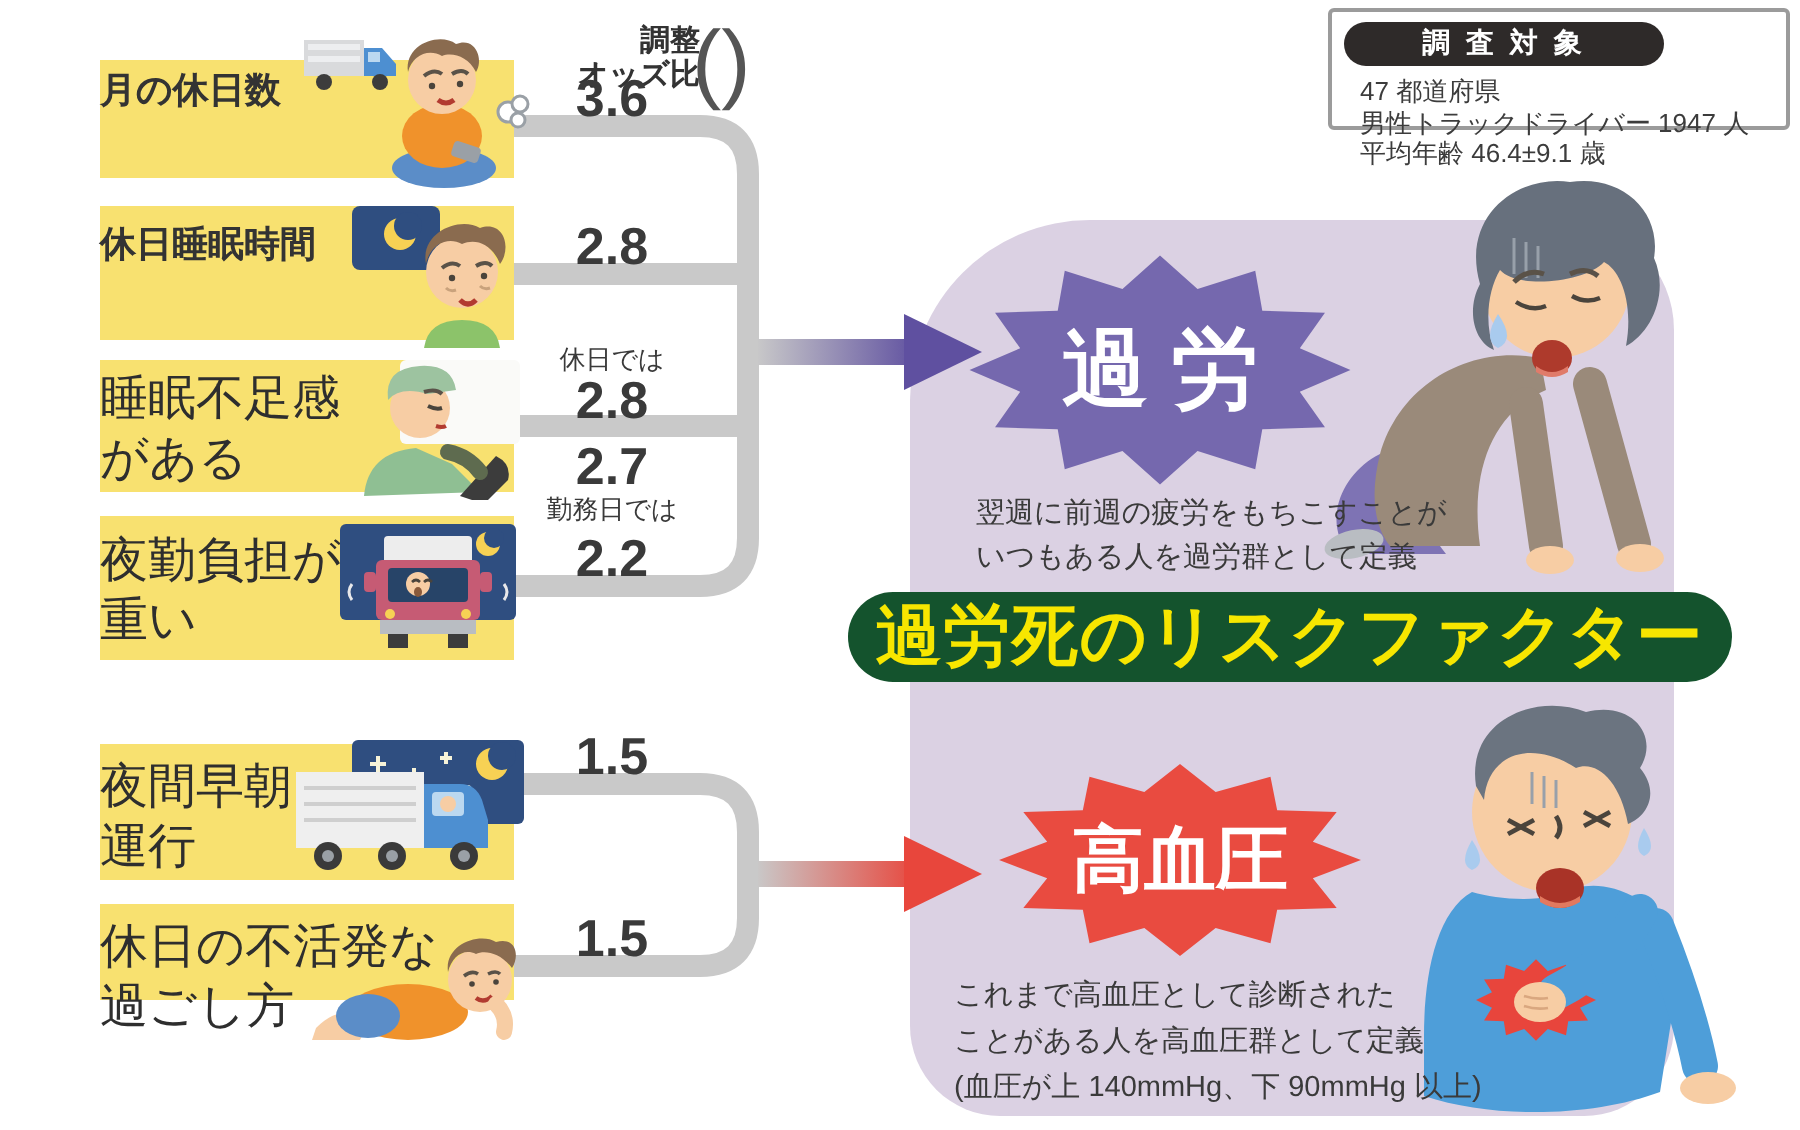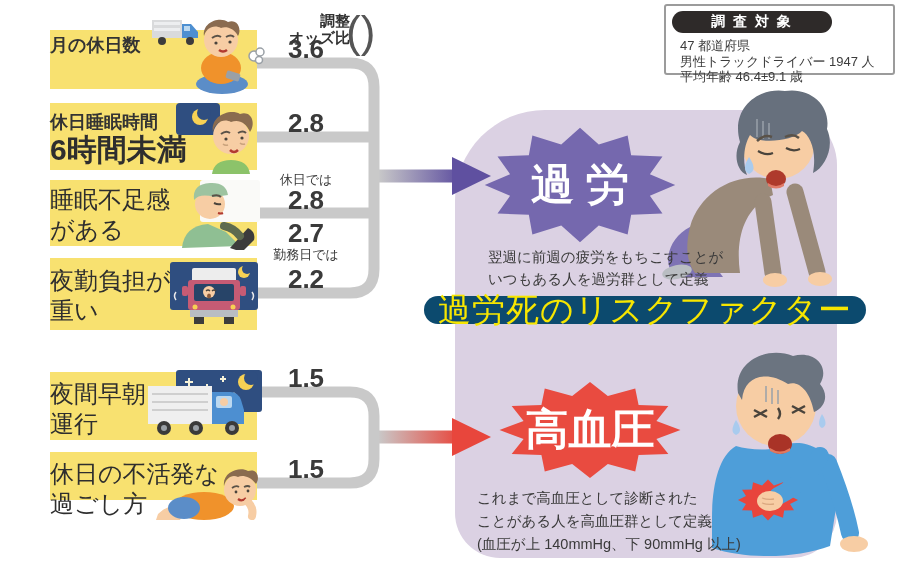--- a/index.html
+++ b/index.html
@@ -27,42 +27,42 @@
     font-size:13px;color:#3a3a3a;line-height:14px;z-index:2;
   }
   
   .odds-label{position:absolute;left:286px;top:12px;width:64px;text-align:right;
     font-size:15px;font-weight:bold;line-height:17px;color:#333;z-index:2;}
   .odds-note{position:absolute;left:346px;top:10px;display:flex;align-items:center;z-index:2;}
   .paren{font-size:44px;font-weight:100;color:#555;line-height:44px;}
   .note-text{font-size:12px;line-height:18px;color:#3f3f3f;padding:0 3px;}
   
   .survey{
-    position:absolute;left:664px;top:4px;width:231px;height:71px;
+    position:absolute;left:664px;top:4px;width:231px;height:61px;
     background:#fff;border:2px solid #9b9b9b;border-radius:3px;box-sizing:border-box;z-index:5;
   }
   .survey-pill{
     margin:5px 0 0 6px;width:160px;height:22px;background:#2E2A29;border-radius:11px;
     color:#fff;font-size:14px;font-weight:bold;letter-spacing:2px;
     display:flex;align-items:center;justify-content:center;
   }
   .survey-lines{margin:5px 0 0 14px;font-size:13px;line-height:15.5px;color:#3c3c3c;}
   
   .panel{
     position:absolute;left:455px;top:110px;width:382px;height:448px;
     background:#DBD1E3;border-radius:90px 55px 45px 45px;z-index:0;
   }
   .burst-label{
     position:absolute;display:flex;align-items:center;justify-content:center;
     color:#ffffff;font-weight:bold;z-index:3;
   }
   .def-text{position:absolute;font-size:14.5px;color:#3a3a3a;z-index:3;}
   .banner{
-    position:absolute;left:424px;top:296px;width:442px;height:28px;border-radius:23px;
-    background:#0c4a6e;color:#F7E600;font-size:33px;font-weight:normal;
+    position:absolute;left:424px;top:296px;width:442px;height:45px;border-radius:23px;
+    background:#14532d;color:#F7E600;font-size:33px;font-weight:bold;
     display:flex;align-items:center;justify-content:center;z-index:6;letter-spacing:1px;
   }
   svg{display:block;}
 </style>
 </head>
 <body>
 
 <div class="panel"></div>
 
 <div class="survey">
@@ -83,21 +83,20 @@
 <div class="odds-note">
   <span class="paren">(</span>
   <span class="paren">)</span>
 </div>
 
 <div class="factor-box" style="top:30px;height:59px;padding-top:4px;">
   <div class="f-sm">月の休日数</div>
 </div>
 <div class="factor-box" style="top:103px;height:67px;padding-top:8px;">
   <div class="f-sm">休日睡眠時間</div>
-  <div class="f-lg">6時間未満</div>
 </div>
 <div class="factor-box" style="top:180px;height:66px;padding-top:5px;">
   <div class="f-md">睡眠不足感</div>
   <div class="f-md">がある</div>
 </div>
 <div class="factor-box" style="top:258px;height:72px;padding-top:8px;">
   <div class="f-md">夜勤負担が</div>
   <div class="f-md">重い</div>
 </div>
 <div class="factor-box" style="top:372px;height:68px;padding-top:7px;">
@@ -147,21 +146,21 @@
 </svg>
 <div class="burst-label" style="left:480px;top:123px;width:200px;height:124px;font-size:43px;">過 労</div>
 <div class="def-text" style="left:488px;top:247px;line-height:21.5px;">
   <div>翌週に前週の疲労をもちこすことが</div>
   <div>いつもある人を過労群として定義</div>
 </div>
 
 <svg class="abs" style="left:495px;top:378px;z-index:2;" width="190" height="104" viewBox="-105 -65 210 130" preserveAspectRatio="none">
   <polygon fill="#E94B40" points="100,0 73.4,11.4 86.6,30 53.7,31.1 50,52 19.7,42.5 0,60 -19.7,42.5 -50,52 -53.7,31.1 -86.6,30 -73.4,11.4 -100,0 -73.4,-11.4 -86.6,-30 -53.7,-31.1 -50,-52 -19.7,-42.5 0,-60 19.7,-42.5 50,-52 53.7,-31.1 86.6,-30 73.4,-11.4"></polygon>
 </svg>
-<div class="burst-label" style="left:495px;top:378px;width:190px;height:104px;font-size:43px;">高血圧</div>
+<div class="burst-label" style="left:495px;top:378px;width:190px;height:104px;font-size:36px;">高血圧</div>
 <div class="def-text" style="left:477px;top:487px;line-height:23px;">
   <div>これまで高血圧として診断された</div>
   <div>ことがある人を高血圧群として定義</div>
   <div>(血圧が上 140mmHg、下 90mmHg 以上)</div>
 </div>
 
 <div class="banner">過労死のリスクファクター</div>
 
 <svg class="icon-abs" style="left:152px;top:16px;" width="48" height="34">
   <rect x="0" y="4" width="30" height="18" fill="#D9DADC"></rect>

